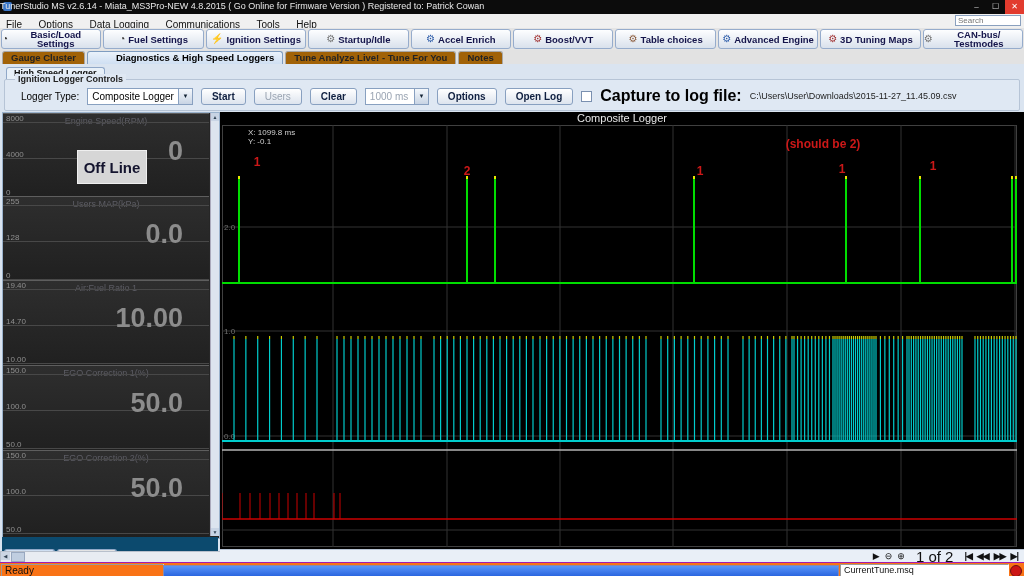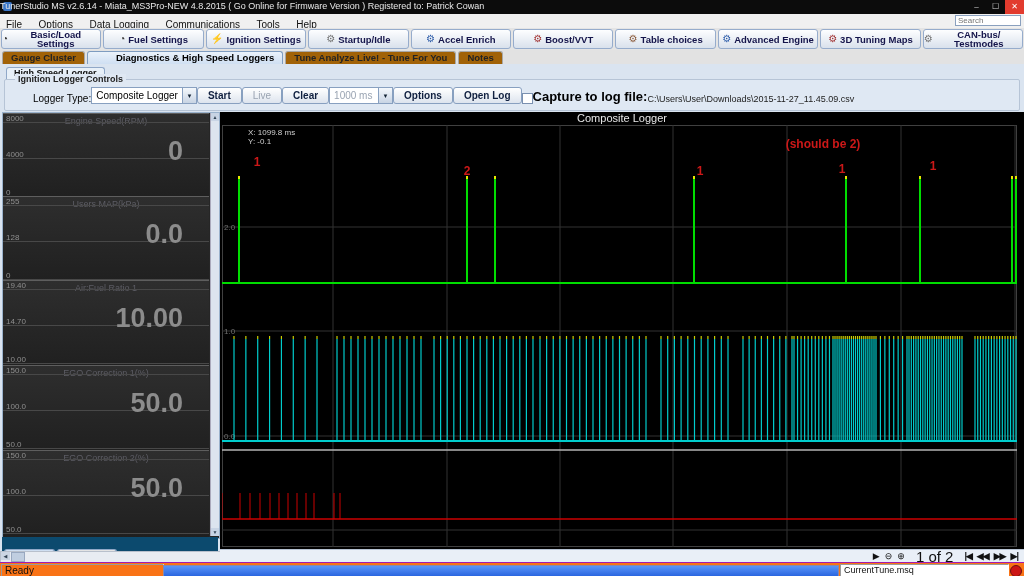--- a/index.html
+++ b/index.html
@@ -34,32 +34,32 @@
   .mtab{height:12px;line-height:12px;padding:0 8px;font-size:9.5px;font-weight:bold;color:#222;
     border:1px solid #a8a8a8;border-bottom:none;border-radius:3px 3px 0 0;background:#a16207;margin-left:2px;}
   .mtab.active{background:linear-gradient(#eaf2fb,#cfdff2);border-color:#7e9cc0;color:#000;padding-left:28px;}
 
   
   .content{position:absolute;left:0;top:64px;width:1024px;height:48px;background:#dae4f0;}
   .subtab{position:absolute;left:6px;top:3px;height:11px;line-height:11px;padding:0 7px;font-size:9px;font-weight:bold;
     background:#e8f0f8;border:1px solid #90a8c8;border-bottom:none;border-radius:3px 3px 0 0;color:#111;}
   .groupbox{position:absolute;left:4px;top:15px;width:1014px;height:30px;border:1px solid #b6c4d6;border-radius:2px;background:#dfe8f3;}
   .grouptitle{position:absolute;left:10px;top:-6px;background:#dfe8f3;padding:0 3px;font-size:9px;font-weight:bold;color:#222;}
-  .ctlrow{position:absolute;left:28px;top:7px;display:flex;align-items:flex-end;font-size:10px;color:#000;}
+  .ctlrow{position:absolute;left:16px;top:7px;display:flex;align-items:center;gap:8px;font-size:10px;color:#000;}
   .ctl-label{font-size:10px;}
   .combo{display:flex;align-items:center;border:1px solid #88a0c0;background:#fff;height:15px;}
   .combo .cval{padding:0 4px;font-size:10px;min-width:70px;}
   .combo .carr{width:13px;height:100%;background:linear-gradient(#f4f8fc,#c8d4e4);border-left:1px solid #88a0c0;
     font-size:6px;display:flex;align-items:center;justify-content:center;color:#123;}
   .combo.disabled .cval{color:#9aa4b2;min-width:40px;}
   .btn{height:15px;line-height:15px;padding:0 10px;border:1px solid #88a0c0;border-radius:3px;
     background:linear-gradient(#ffffff,#dde4ee);font-size:10px;font-weight:bold;color:#102040;text-align:center;}
   .btn.disabled{color:#9aa4b2;font-weight:normal;}
   .chk{width:9px;height:9px;border:1px solid #7a90b0;background:#fff;}
-  .cap-label{font-weight:bold;font-size:13px;}
+  .cap-label{font-weight:bold;font-size:16px;}
   .cap-path{font-size:9px;color:#222;}
 
   
   .gpanel{position:absolute;left:2px;top:112px;width:216px;height:425px;background:#262626;border:1px solid #9ab2cc;}
   .gauge{position:absolute;left:0;width:206px;border-top:1px solid #5e5e5e;background:linear-gradient(#2e2e2e,#202020);}
   .gtitle{position:absolute;left:0;right:0;top:2px;text-align:center;font-size:9px;color:#5c5c64;}
   .gscale{position:absolute;left:3px;font-size:8px;color:#8f8f8f;}
   .gline{position:absolute;left:0;right:0;height:1px;background:#484848;}
   .s0{top:0px}.s1{top:36px}.s2{top:74px}
   .l0{top:8px}.l1{top:44px}.l2{top:82px}
@@ -176,21 +176,21 @@
     <span class="subtab">High Speed Logger</span>
     <div class="groupbox">
       <span class="grouptitle">Ignition Logger Controls</span>
       <div class="ctlrow">
         <span class="ctl-label">Logger Type:</span>
         <span class="combo">
           <span class="cval">Composite Logger</span>
           <span class="carr">▼</span>
         </span>
         <span class="btn">Start</span>
-        <span class="btn disabled">Live</span>
+        <span class="btn disabled">Users</span>
         <span class="btn">Clear</span>
         <span class="combo disabled">
           <span class="cval">1000 ms</span>
           <span class="carr">▼</span>
         </span>
         <span class="btn">Options</span>
         <span class="btn">Open Log</span>
         <span class="chk"></span>
         <span class="cap-label">Capture to log file:</span>
         <span class="cap-path">C:\Users\User\Downloads\2015-11-27_11.45.09.csv</span>
@@ -201,20 +201,21 @@
   <div class="gpanel">
     <div class="gauge" style="top:0;height:83px;">
       <div class="gtitle">Engine Speed(RPM)</div>
       <div class="gline l0"></div>
         <div class="gline l1"></div>
         <div class="gline l2"></div>
       <div class="gscale s0">8000</div>
       <div class="gscale s1">4000</div>
       <div class="gscale s2">0</div>
       <div class="gvalue">0</div>
+      <div class="offline">Off Line</div>
     </div>
     <div class="gauge" style="top:83px;height:84px;">
       <div class="gtitle">Users MAP(kPa)</div>
       <div class="gline l0"></div>
         <div class="gline l1"></div>
         <div class="gline l2"></div>
       <div class="gscale s0">255</div>
       <div class="gscale s1">128</div>
       <div class="gscale s2">0</div>
       <div class="gvalue">0.0</div>

